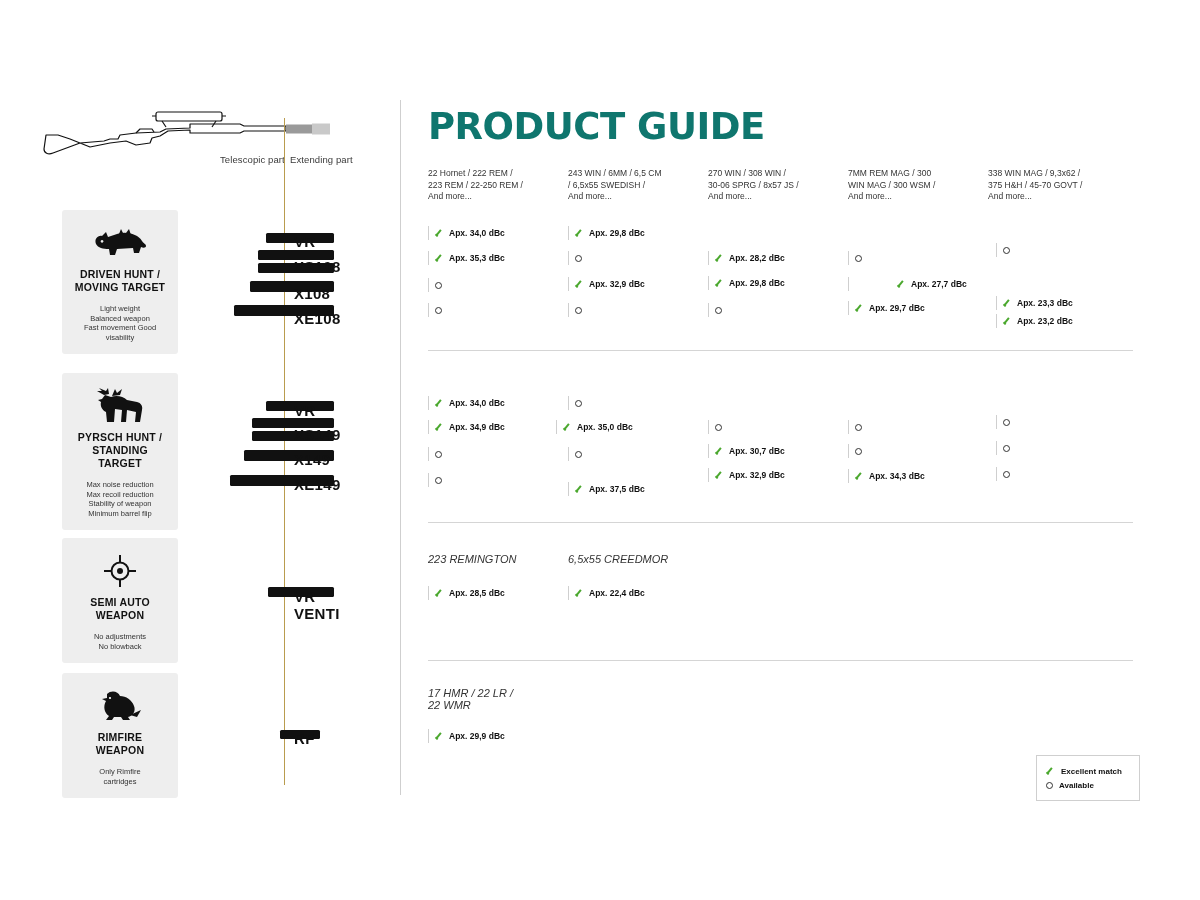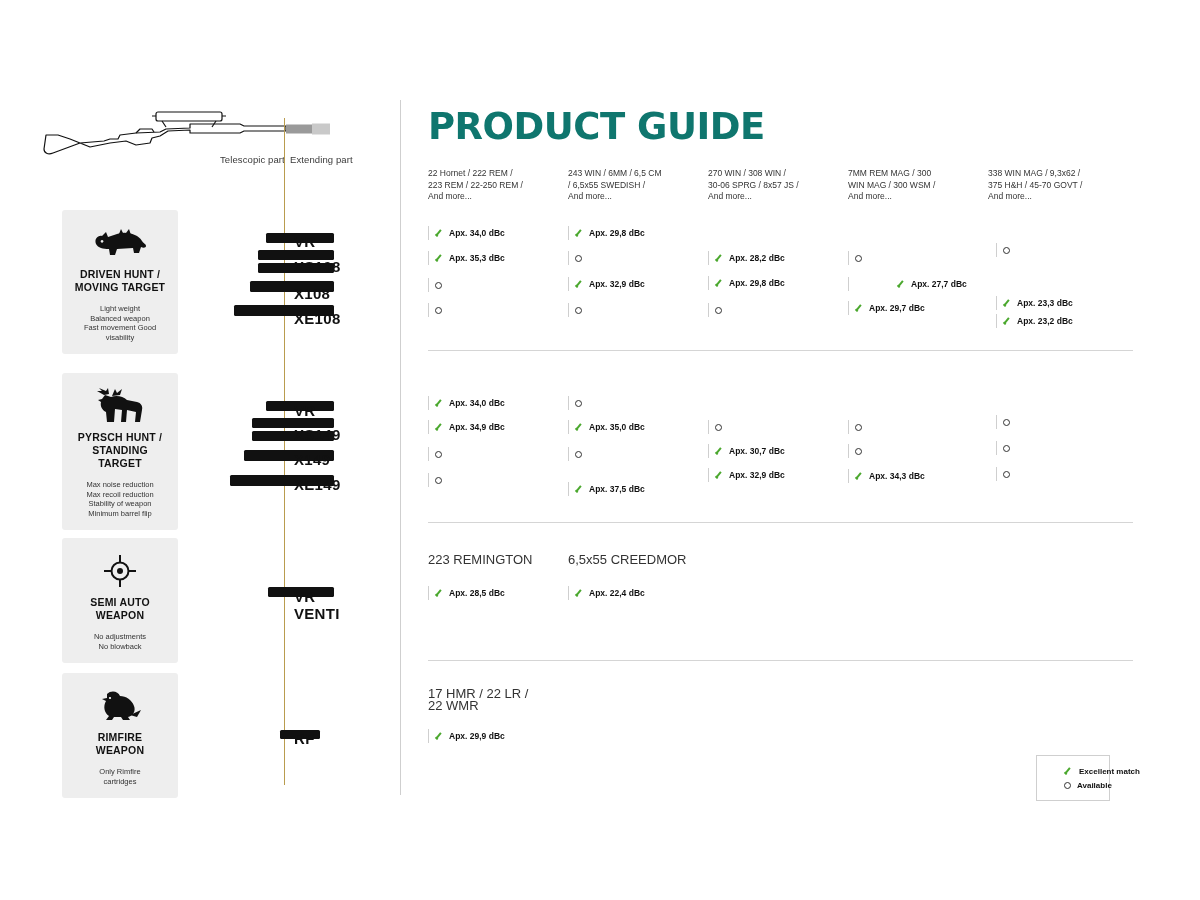--- a/index.html
+++ b/index.html
@@ -183,34 +183,35 @@
   .hdiv {
     position: absolute;
     left: 428px;
     width: 705px;
     height: 1px;
     background: #d5d5d5;
   }
 
   .sub-head {
     position: absolute;
-    font-size: 13px;
+    font-size: 11px;
     line-height: 11.5px;
     color: #333;
     white-space: pre-line;
+    font-style: italic;
   }
 
   .legend {
     position: absolute;
     left: 1036px;
     top: 755px;
-    width: 74px;
+    width: 104px;
     border: 1px solid #cfcfcf;
     background: #fff;
-    padding: 8px 27px;
+    padding: 8px 9px;
     box-sizing: border-box;
   }
   .legend-row {
     display: flex;
     align-items: center;
     gap: 6px;
     height: 14px;
   }
   .legend-row .txt {
     font-size: 8px;
@@ -426,21 +427,21 @@
     <span class="txt">Apx. 34,0 dBc</span>
   </div>
   <div class="cell" style="left:568px; top:396px; width:120px;">
     <span class="circ"></span>
   </div>
 
   <div class="cell" style="left:428px; top:420px; width:120px;">
     <span class="check"></span>
     <span class="txt">Apx. 34,9 dBc</span>
   </div>
-  <div class="cell" style="left:568px; top:420px; width:120px;">
+  <div class="cell" style="left:556px; top:420px; width:120px;">
     <span class="check"></span>
     <span class="txt">Apx. 35,0 dBc</span>
   </div>
   <div class="cell" style="left:708px; top:420px; width:120px;">
     <span class="circ"></span>
   </div>
   <div class="cell" style="left:848px; top:420px; width:120px;">
     <span class="circ"></span>
   </div>
   <div class="cell" style="left:996px; top:415px; width:120px;">

